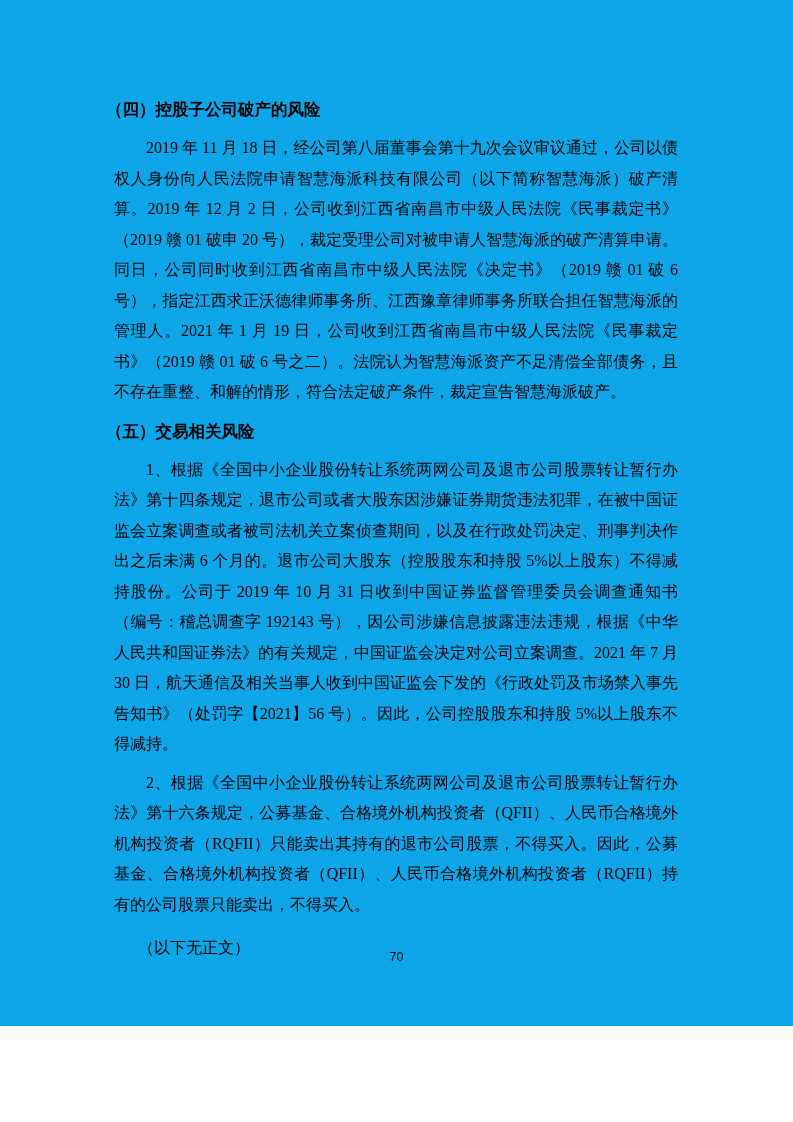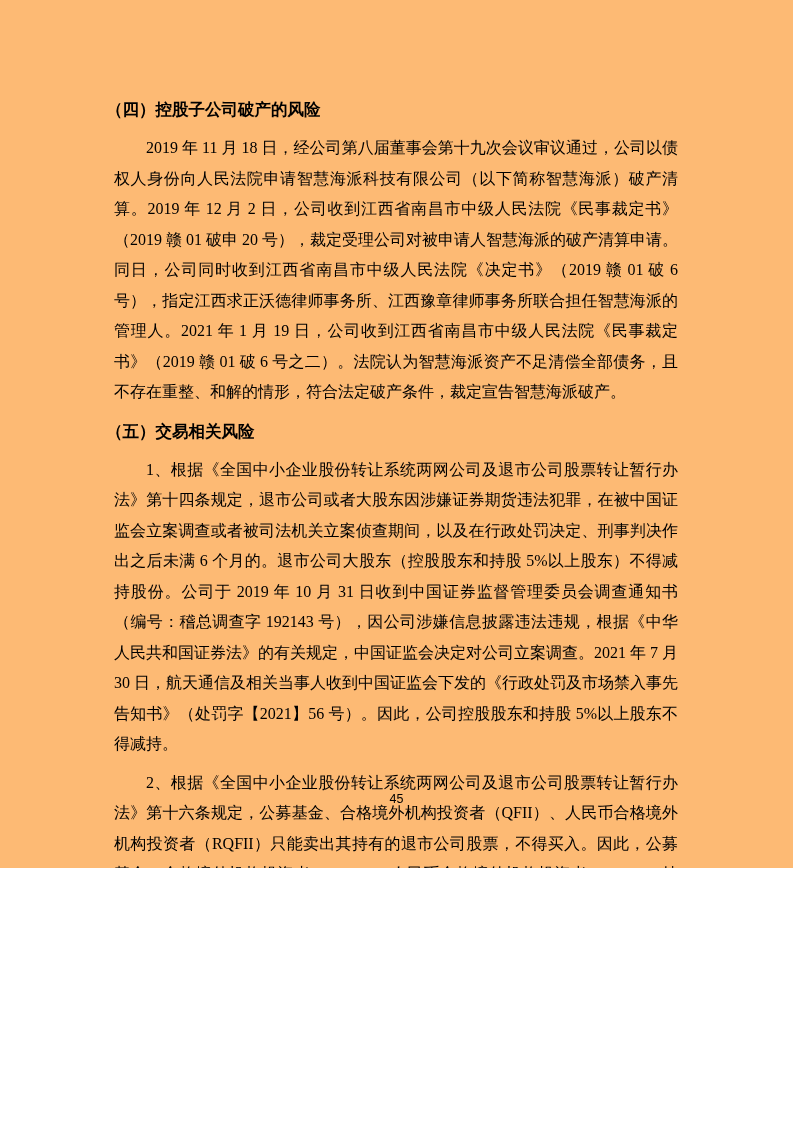--- a/index.html
+++ b/index.html
@@ -3,22 +3,22 @@
 <meta charset="utf-8">
 <style>
   html, body {
     margin: 0;
     padding: 0;
     background: #ffffff;
   }
   .page {
     position: relative;
     width: 793px;
-    height: 868px;
-    background: #fdba74;
+    height: 1026px;
+    background: #0ea5e9;
     color: #000000;
     font-family: "Liberation Serif", "DejaVu Serif", serif;
     overflow: hidden;
     box-sizing: border-box;
   }
   .content {
     position: absolute;
     top: 94px;
     left: 106px;
     width: 580px;
@@ -78,14 +78,14 @@
       <h2 class="section-heading">（五）交易相关风险</h2>
       <p class="body-paragraph">1、根据《全国中小企业股份转让系统两网公司及退市公司股票转让暂行办法》第十四条规定，退市公司或者大股东因涉嫌证券期货违法犯罪，在被中国证监会立案调查或者被司法机关立案侦查期间，以及在行政处罚决定、刑事判决作出之后未满 6 个月的。退市公司大股东（控股股东和持股 5%以上股东）不得减持股份。公司于 2019 年 10 月 31 日收到中国证券监督管理委员会调查通知书（编号：稽总调查字 192143 号），因公司涉嫌信息披露违法违规，根据《中华人民共和国证券法》的有关规定，中国证监会决定对公司立案调查。2021 年 7 月 30 日，航天通信及相关当事人收到中国证监会下发的《行政处罚及市场禁入事先告知书》（处罚字【2021】56 号）。因此，公司控股股东和持股 5%以上股东不得减持。</p>
       <p class="body-paragraph">2、根据《全国中小企业股份转让系统两网公司及退市公司股票转让暂行办法》第十六条规定，公募基金、合格境外机构投资者（QFII）、人民币合格境外机构投资者（RQFII）只能卖出其持有的退市公司股票，不得买入。因此，公募基金、合格境外机构投资者（QFII）、人民币合格境外机构投资者（RQFII）持有的公司股票只能卖出，不得买入。</p>
     </section>
 
 
     <p class="closing-paragraph">（以下无正文）</p>
 
   </div>
 
-  <div class="page-number">45</div>
+  <div class="page-number">70</div>
 </div>
 
 </body></html>

